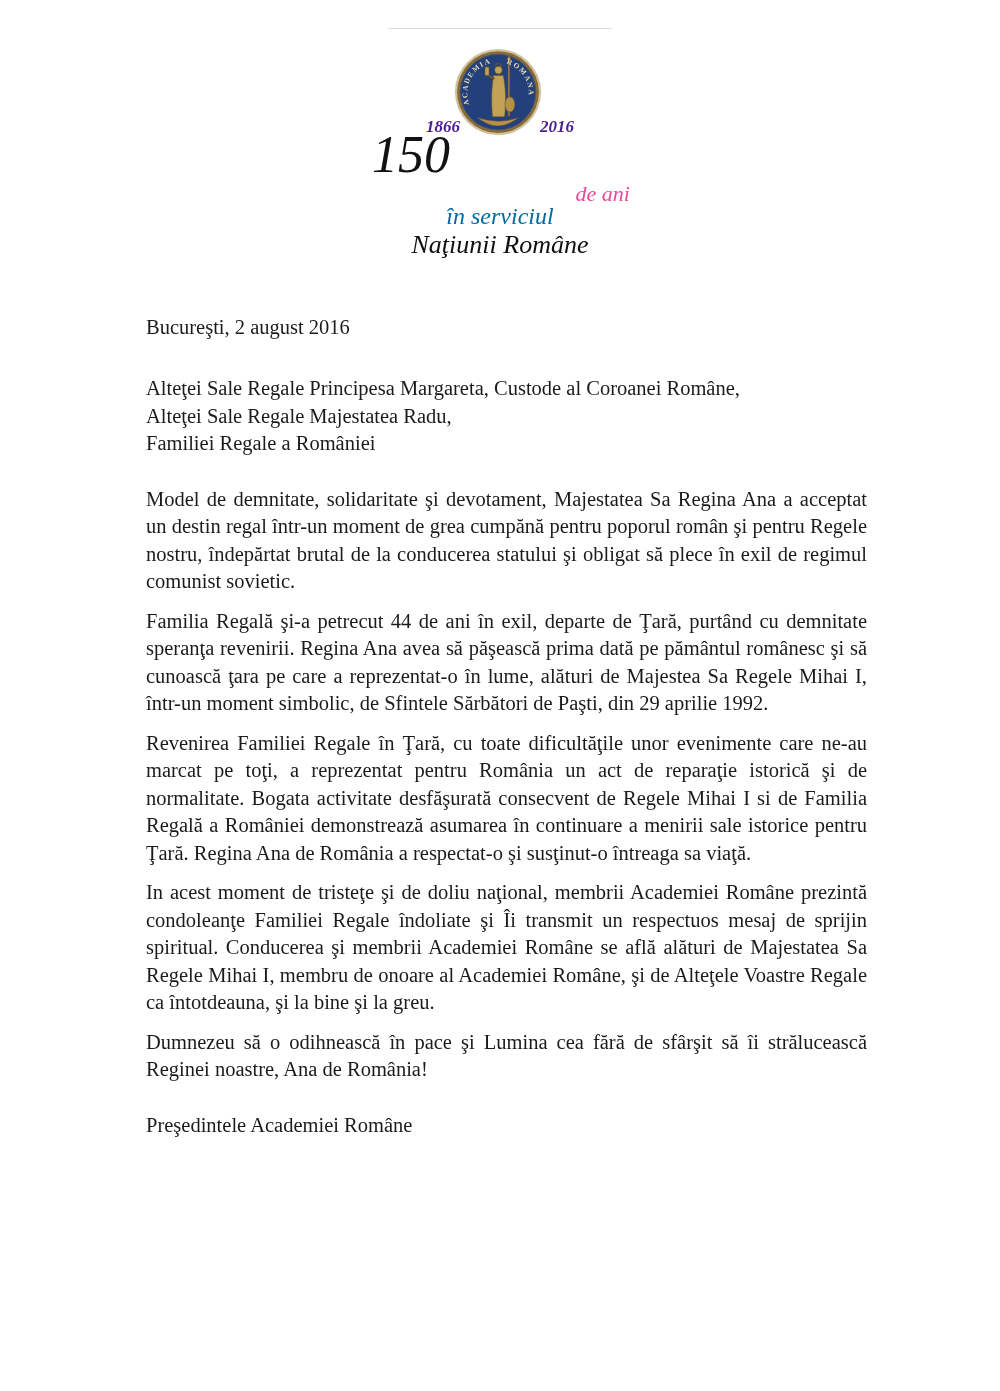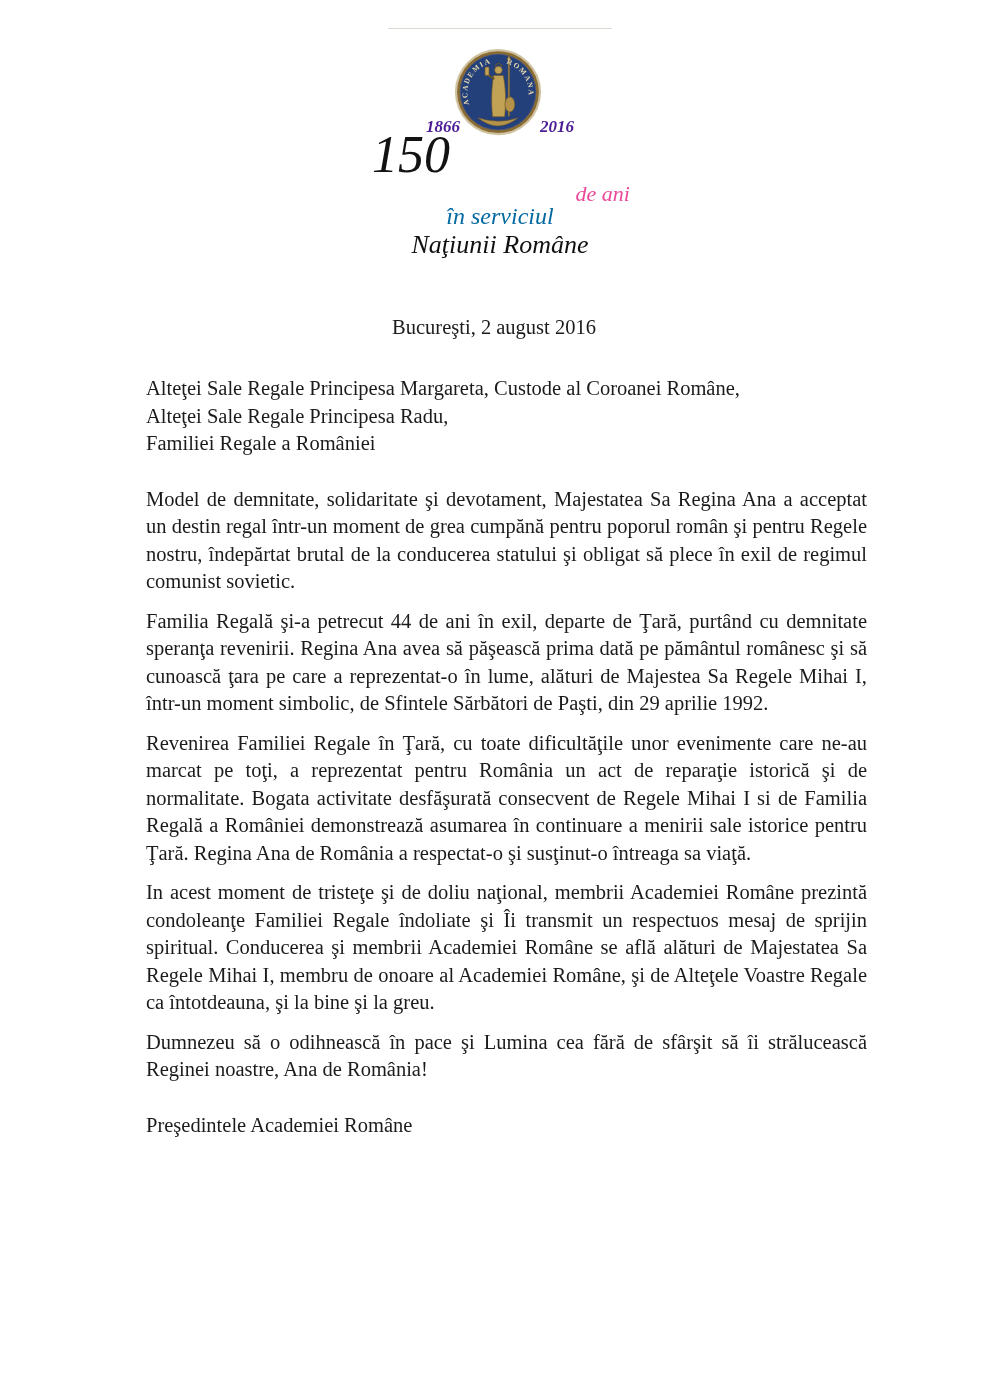--- a/index.html
+++ b/index.html
@@ -96,21 +96,21 @@
 
   
   .letter {
     position:relative;
     margin:0 133px 0 146px;   
     font-size:20.5px;
     line-height:27.5px;
   }
   .date-line {
     margin-top:54px;
-    text-align:center;
+    text-align:left;
     padding-right:25px;
   }
   .addressees {
     margin-top:34px;
   }
   .addressees div { white-space:nowrap; }
   .body-text { margin-top:28px; }
   .body-text p {
     margin:0 0 12px 0;
     text-align:justify;
@@ -195,21 +195,21 @@
     <div class="tagline1">în serviciul</div>
     <div class="tagline2">Naţiunii Române</div>
   </div>
 
   <div class="letter">
 
     <div class="date-line">Bucureşti, 2 august 2016</div>
 
     <div class="addressees">
       <div>Alteţei Sale Regale Principesa Margareta, Custode al Coroanei Române,</div>
-      <div>Alteţei Sale Regale Principesa Radu,</div>
+      <div>Alteţei Sale Regale Majestatea Radu,</div>
       <div>Familiei Regale a României</div>
     </div>
 
     <div class="body-text">
       <p>Model de demnitate, solidaritate şi devotament, Majestatea Sa Regina Ana a acceptat un destin regal într-un moment de grea cumpănă pentru poporul român şi pentru Regele nostru, îndepărtat brutal de la conducerea statului şi obligat să plece în exil de regimul comunist sovietic.</p>
       <p>Familia Regală şi-a petrecut 44 de ani în exil, departe de Ţară, purtând cu demnitate speranţa revenirii. Regina Ana avea să păşească prima dată pe pământul românesc şi să cunoască ţara pe care a reprezentat-o în lume, alături de Majestea Sa Regele Mihai I, într-un moment simbolic, de Sfintele Sărbători de Paşti, din 29 aprilie 1992.</p>
       <p>Revenirea Familiei Regale în Ţară, cu toate dificultăţile unor evenimente care ne-au marcat pe toţi, a reprezentat pentru România un act de reparaţie istorică şi de normalitate. Bogata activitate desfăşurată consecvent de Regele Mihai I si de Familia Regală a României demonstrează asumarea în continuare a menirii sale istorice pentru Ţară. Regina Ana de România a respectat-o şi susţinut-o întreaga sa viaţă.</p>
       <p>In acest moment de tristeţe şi de doliu naţional, membrii Academiei Române prezintă condoleanţe Familiei Regale îndoliate şi Îi transmit un respectuos mesaj de sprijin spiritual. Conducerea şi membrii Academiei Române se află alături de Majestatea Sa Regele Mihai I, membru de onoare al Academiei Române, şi de Alteţele Voastre Regale ca întotdeauna, şi la bine şi la greu.</p>
       <p>Dumnezeu să o odihnească în pace şi Lumina cea fără de sfârşit să îi strălucească Reginei noastre, Ana de România!</p>
     </div>

